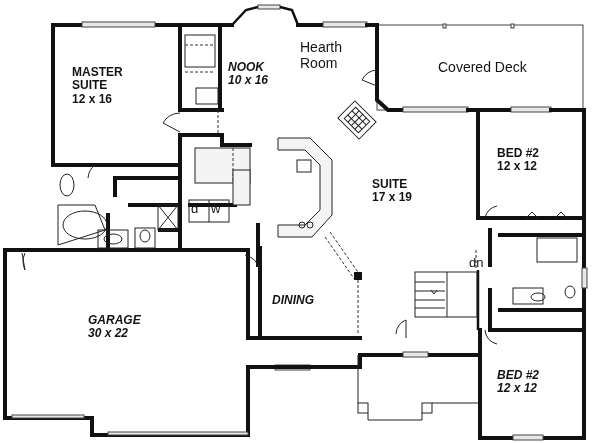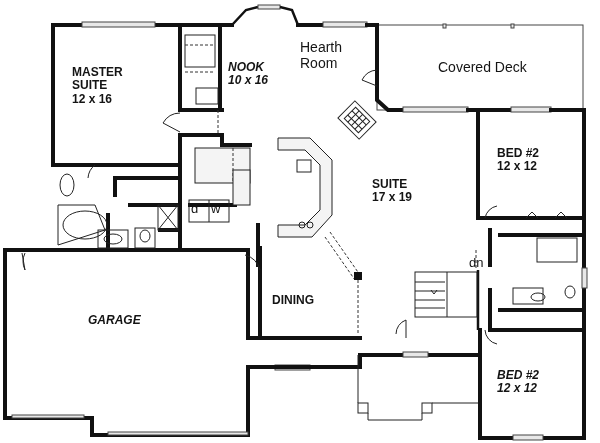--- a/index.html
+++ b/index.html
@@ -202,23 +202,24 @@
   <span>12 x 12</span>
 </div>
 
 <div class="label bold" style="left:372px; top:178px; width:70px;">
   <span>SUITE</span>
   <span>17 x 19</span>
 </div>
 
 <div class="label bold" style="left:88px; top:314px; width:80px;font-style:italic;">
   <span>GARAGE</span>
-</div>
-
-<div class="label bold" style="left:272px; top:294px; width:74px;">
+  <span>30 x 22</span>
+</div>
+
+<div class="label bold" style="left:272px; top:294px; width:74px;font-style:italic;">
   <span>DINING</span>
 </div>
 
 <div class="label bold" style="left:497px; top:369px; width:70px;font-style:italic;">
   <span>BED #2</span>
   <span>12 x 12</span>
 </div>
 
 <div class="label small" style="left:191px; top:202px; width:16px;">d</div>
 <div class="label small" style="left:211px; top:202px; width:16px;">w</div>

